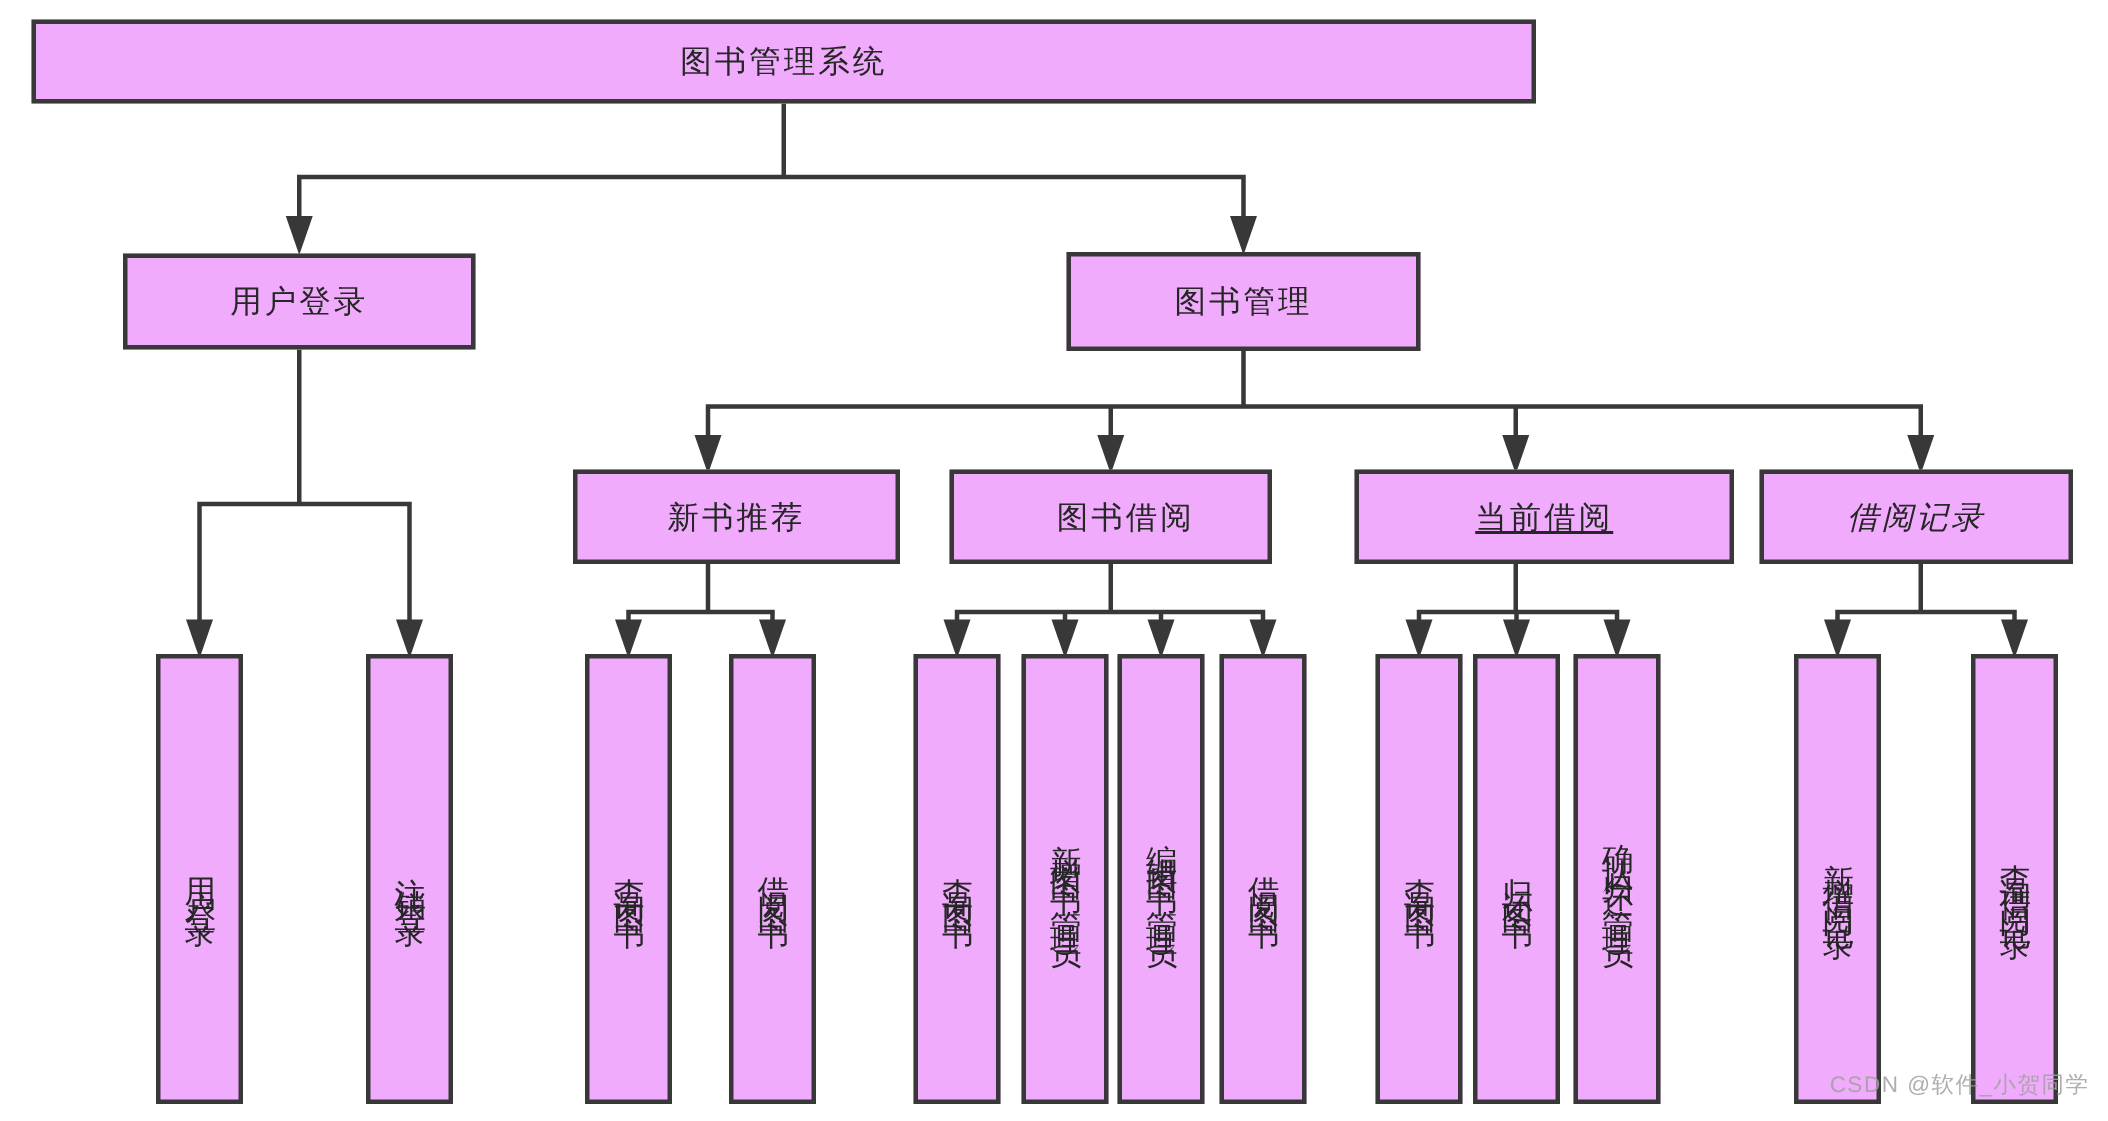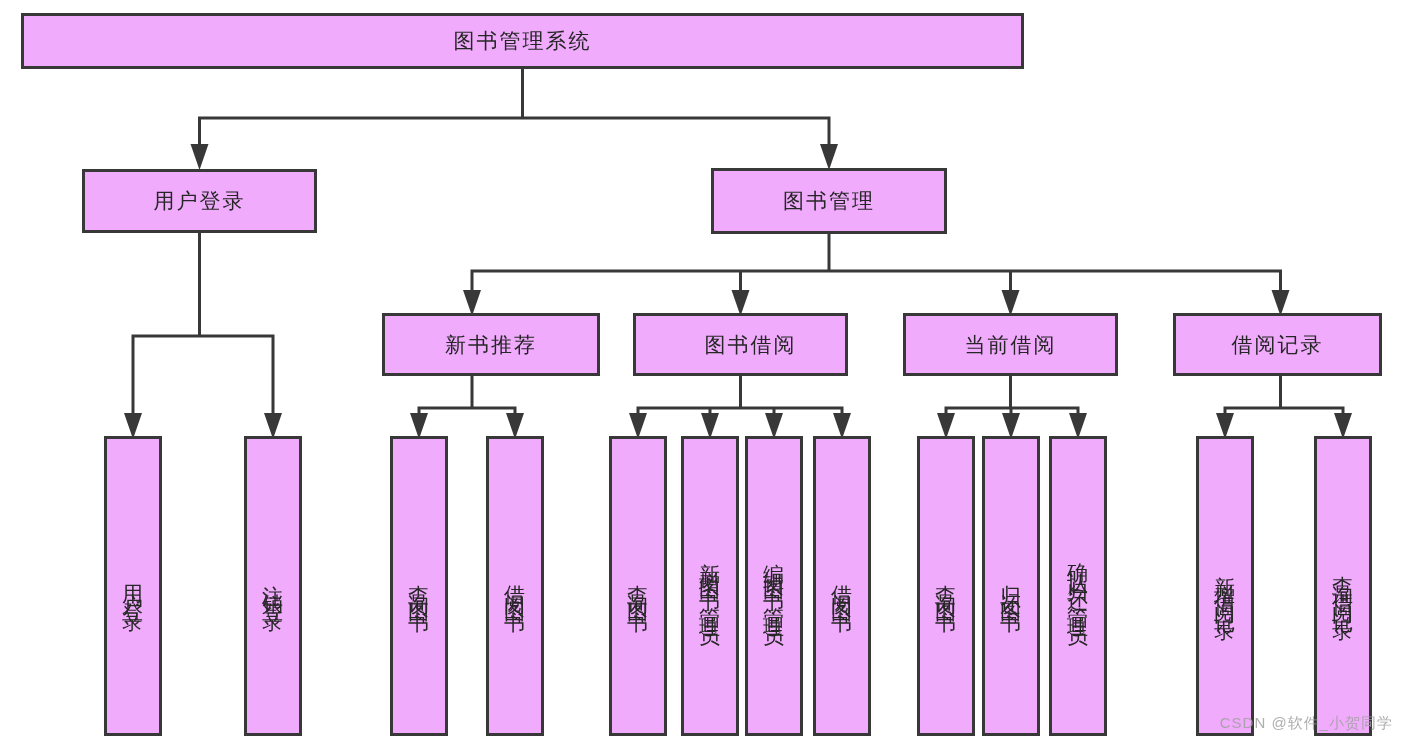--- a/index.html
+++ b/index.html
@@ -100,24 +100,24 @@
   <div class="node" style="left:711px; top:168px; width:236px; height:66px;">
     <span class="h-label">图书管理</span>
   </div>
 
   <div class="node" style="left:363px; top:313px; width:218px; height:63px;margin-left:19px;">
     <span class="h-label">新书推荐</span>
   </div>
   <div class="node" style="left:633px; top:313px; width:215px; height:63px;padding-left:20px;">
     <span class="h-label">图书借阅</span>
   </div>
-  <div class="node" style="left:903px; top:313px; width:215px; height:63px;">
+  <div class="node" style="left:903px; top:313px; width:253px; height:63px;text-decoration:underline;">
     <span class="h-label">当前借阅</span>
   </div>
-  <div class="node" style="left:1173px; top:313px; width:209px; height:63px;">
+  <div class="node" style="left:1173px; top:313px; width:209px; height:63px;font-style:italic;">
     <span class="h-label">借阅记录</span>
   </div>
 
   <div class="node leaf" style="left:104px; top:436px; width:58px; height:300px;">
     <span class="v-label">用户登录</span>
   </div>
   <div class="node leaf" style="left:244px; top:436px; width:58px; height:300px;">
     <span class="v-label">注销登录</span>
   </div>
 

